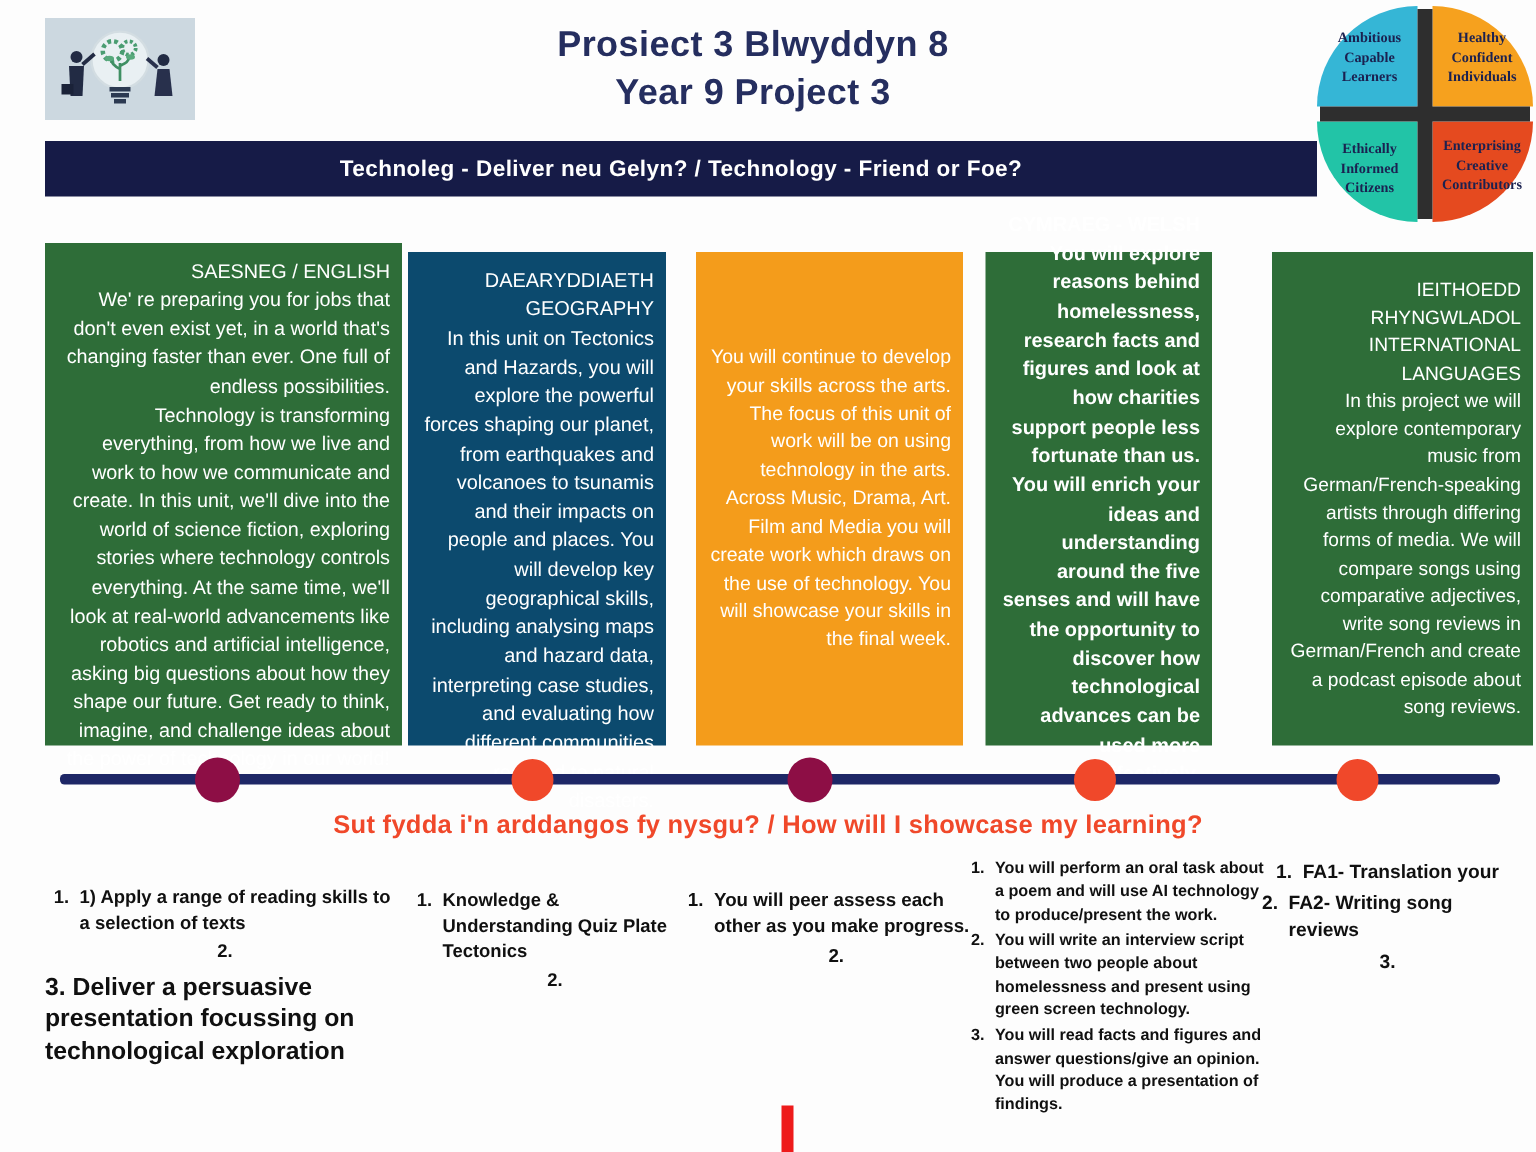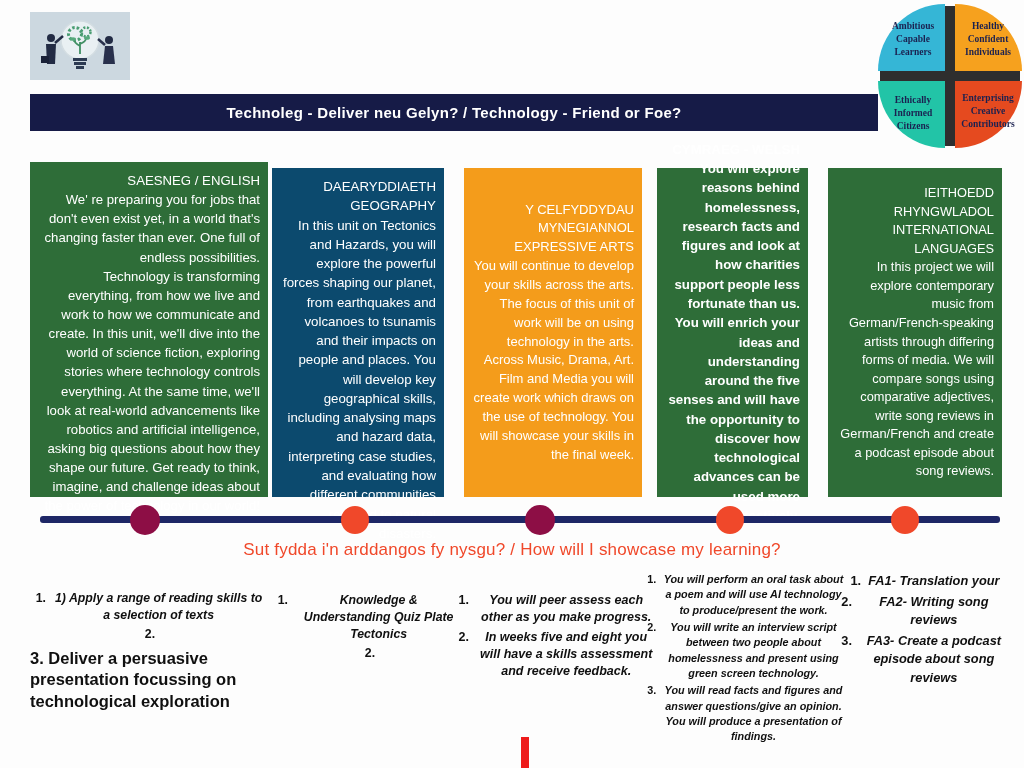--- a/index.html
+++ b/index.html
@@ -30,46 +30,46 @@
                  color:#0d0d0d;font-size:20px;font-weight:700;letter-spacing:.2px;}
 
   
   .panel{position:absolute;top:168px;height:329px;box-sizing:border-box;color:#ffffff;
          text-align:right;padding:9px 8px;font-size:13px;line-height:1.45;
          display:flex;flex-direction:column;}
   .panel-1{left:30px;top:162px;width:238px;height:335px;font-size:13.2px;}
   .panel-2{left:272px;width:172px;font-size:13.3px;}
   .panel-3{left:464px;width:178px;justify-content:center;}
   .panel-4{left:657px;width:151px;justify-content:center;font-weight:700;font-size:13.3px;}
-  .panel-5{left:828px;width:174px;justify-content:center;font-size:12.8px;}
+  .panel-5{left:848px;width:174px;justify-content:center;font-size:12.8px;}
   .panel-title{white-space:pre-line;}
   .panel-body{white-space:pre-line;}
 
   
   .tl-line{position:absolute;left:40px;top:516px;width:960px;height:7px;background:#1e2766;border-radius:3px;}
   .tl-dot{position:absolute;border-radius:50%;}
   .tl-dot.d0{left:130px;top:505px;width:30px;height:30px;}
   .tl-dot.d1{left:341px;top:506px;width:28px;height:28px;}
   .tl-dot.d2{left:525px;top:505px;width:30px;height:30px;}
   .tl-dot.d3{left:716px;top:506px;width:28px;height:28px;}
   .tl-dot.d4{left:891px;top:506px;width:28px;height:28px;}
 
   .showcase-heading{position:absolute;left:0;top:540px;width:1024px;margin:0;text-align:center;
-                    color:#f0482a;font-size:17px;font-weight:400;letter-spacing:.2px;}
+                    color:#f0482a;font-size:17px;font-weight:700;letter-spacing:.2px;}
 
   
   .sc-col{position:absolute;color:#101010;font-weight:700;line-height:1.38;}
   .sc-col.c0{left:30px;top:590px;width:240px;font-size:12.3px;}
   .sc-col.c1{left:275px;top:592px;width:190px;font-size:12.3px;}
   .sc-col.c2{left:455px;top:592px;width:205px;font-size:12.5px;}
   .sc-col.c3{left:643px;top:572px;width:205px;font-size:10.8px;line-height:1.42;}
   .sc-col.c4{left:840px;top:572px;width:170px;font-size:12.8px;line-height:1.45;}
   .sc-item{display:flex;justify-content:center;gap:7px;margin-bottom:2px;}
   .sc-item .marker{flex:none;}
-  .sc-item .txt{text-align:center;max-width:88%;font-style:italic;}
+  .sc-item .txt{text-align:left;max-width:88%;}
   .sc-footer{font-size:16.5px;margin-top:5px;line-height:1.3;}
 
   .bottom-mark{position:absolute;left:521px;top:737px;width:8px;height:31px;background:#ee1b1b;}
 </style>
 </head>
 <body>
 
 <div class="page">
 
   <div class="logo">
@@ -87,20 +87,24 @@
       <circle cx="21" cy="26" r="4" fill="#222b44"></circle>
       <path d="M16 32 L26 32 L25 52 L17 52 Z" fill="#222b44"></path>
       <path d="M25 31 L33 24" stroke="#222b44" stroke-width="2.5"></path>
       <rect x="11" y="44" width="8" height="7" fill="#1a2238"></rect>
       <circle cx="79" cy="28" r="4" fill="#222b44"></circle>
       <path d="M75 34 L83 34 L85 52 L73 52 Z" fill="#28304c"></path>
       <path d="M75 33 L68 27" stroke="#28304c" stroke-width="2.5"></path>
     </svg>
   </div>
 
+  <div class="title">
+    <div>Prosiect 3 Blwyddyn 8</div>
+    <div>Year 9 Project 3</div>
+  </div>
 
   <div class="wheel">
     <div class="quad q0" style="background: rgb(53, 182, 214);"></div>
     <div class="quad q1" style="background: rgb(246, 161, 30);"></div>
     <div class="quad q2" style="background: rgb(34, 196, 167);"></div>
     <div class="quad q3" style="background: rgb(229, 74, 31);"></div>
     <div class="cross-v" style="background: rgb(46, 46, 46);"></div>
     <div class="cross-h" style="background: rgb(46, 46, 46);"></div>
     <div class="qlabel ql0">Ambitious Capable Learners</div>
     <div class="qlabel ql1">Healthy Confident Individuals</div>
@@ -115,21 +119,20 @@
       <div class="panel panel-1" style="background: rgb(46, 109, 56);">
         <div class="panel-title">SAESNEG / ENGLISH</div>
         <div class="panel-body">We' re preparing you for jobs that don't even exist yet, in a world that's changing faster than ever. One full of endless possibilities.
 Technology is transforming everything, from how we live and work to how we communicate and create. In this unit, we'll dive into the world of science fiction, exploring stories where technology controls everything. At the same time, we'll look at real-world advancements like robotics and artificial intelligence, asking big questions about how they shape our future. Get ready to think, imagine, and challenge ideas about the power of technology in our world!</div>
       </div>
       <div class="panel panel-2" style="background: #0c4a6e;">
         <div class="panel-title">DAEARYDDIAETH GEOGRAPHY</div>
         <div class="panel-body">In this unit on Tectonics and Hazards, you will explore the powerful forces shaping our planet, from earthquakes and volcanoes to tsunamis and their impacts on people and places. You will develop key geographical skills, including analysing maps and hazard data, interpreting case studies, and evaluating how different communities respond to natural disasters.</div>
       </div>
       <div class="panel panel-3" style="background: rgb(244, 156, 27);">
-        <div class="panel-title">Y CELFYDDYDAU MYNEGIANNOL EXPRESSIVE ARTS</div>
         <div class="panel-body">You will continue to develop your skills across the arts. The focus of this unit of work will be on using technology in the arts. Across Music, Drama, Art. Film and Media you will create work which draws on the use of technology. You will showcase your skills in the final week.</div>
       </div>
       <div class="panel panel-4" style="background: rgb(46, 109, 56);">
         <div class="panel-title">CYMRAEG  - WELSH</div>
         <div class="panel-body">You will explore reasons behind homelessness, research facts and figures and look at how charities support people less fortunate than us. You will enrich your ideas and understanding around the five senses and will have the opportunity to discover how technological advances can be used more effectively.</div>
       </div>
       <div class="panel panel-5" style="background: rgb(46, 109, 56);">
         <div class="panel-title">IEITHOEDD RHYNGWLADOL INTERNATIONAL LANGUAGES</div>
         <div class="panel-body">In this project we will explore contemporary music from German/French-speaking artists through differing forms of media. We will compare songs using comparative adjectives, write song reviews in German/French and create a podcast episode about song reviews.</div>
       </div>
@@ -168,21 +171,20 @@
           <span class="marker">2.</span>
         </div>
       </div>
       <div class="sc-col c2">
         <div class="sc-item">
           <span class="marker">1.</span>
           <span class="txt">You will peer assess each other as you make progress.</span>
         </div>
         <div class="sc-item">
           <span class="marker">2.</span>
-          <span class="txt">In weeks five and eight you will have a skills assessment and receive feedback.</span>
         </div>
       </div>
       <div class="sc-col c3">
         <div class="sc-item">
           <span class="marker">1.</span>
           <span class="txt">You will perform an oral task about a poem and will use AI technology to produce/present the work.</span>
         </div>
         <div class="sc-item">
           <span class="marker">2.</span>
           <span class="txt">You will write an interview script between two people about homelessness and present using green screen technology.</span>
@@ -196,19 +198,18 @@
         <div class="sc-item">
           <span class="marker">1.</span>
           <span class="txt">FA1- Translation your</span>
         </div>
         <div class="sc-item">
           <span class="marker">2.</span>
           <span class="txt">FA2- Writing song reviews</span>
         </div>
         <div class="sc-item">
           <span class="marker">3.</span>
-          <span class="txt">FA3- Create a podcast episode about song reviews</span>
         </div>
       </div>
     </section>
 
   <div class="bottom-mark"></div>
 </div>
 
 </body></html>

